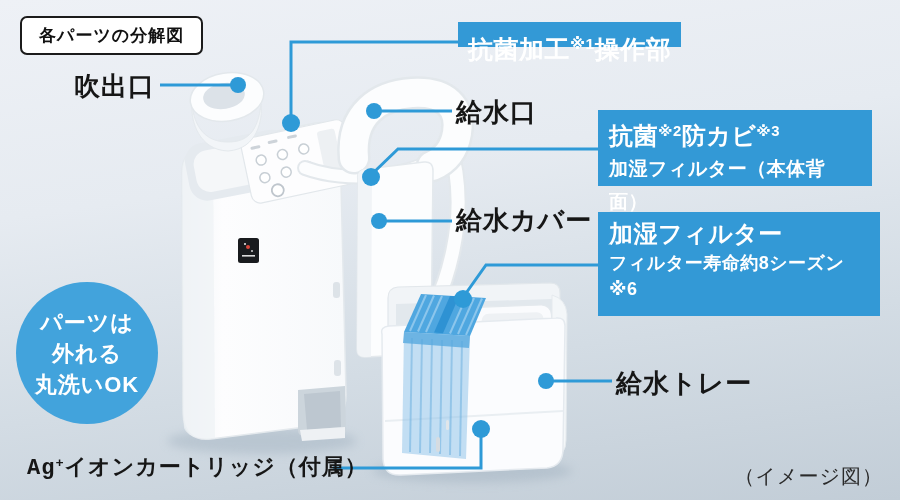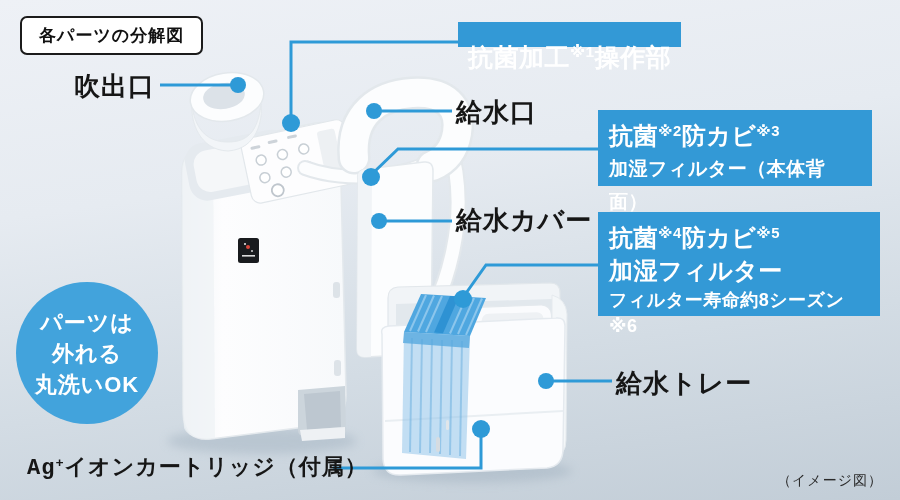--- a/index.html
+++ b/index.html
@@ -19,31 +19,31 @@
   #lbl-outlet{left:74px;top:69px;}
   #lbl-inlet{left:456px;top:95px;}
   #lbl-cover{left:456px;top:203px;}
   #lbl-tray{left:616px;top:366px;}
   #lbl-ag{left:27px;top:452px;font-size:22px;font-family:Liberation Mono, monospace;}
   .sup{font-size:0.62em;vertical-align:0.55em;}
   .callout{
     position:absolute;background:#3399d6;color:#ffffff;font-weight:bold;z-index:6;
     box-sizing:border-box;letter-spacing:0.5px;
   }
-  #co-operation{left:458px;top:22px;height:25px;font-size:25px;line-height:36px;padding:12px 10px;white-space:nowrap;}
+  #co-operation{left:458px;top:22px;height:25px;font-size:25px;line-height:36px;padding:4px 10px;white-space:nowrap;}
   #co-air{left:598px;top:110px;width:274px;height:76px;font-size:24px;line-height:33px;padding:5px 11px;}
   #co-air .l2{font-size:19px;}
   #co-humid{left:598px;top:212px;width:282px;height:104px;font-size:24px;line-height:33px;padding:5px 11px;}
   #co-humid .l3{font-size:18px;line-height:26px;}
   .washable{
     position:absolute;left:16px;top:282px;width:142px;height:142px;border-radius:50%;
     background:#42a3dc;color:#fff;font-weight:bold;font-size:22px;line-height:31px;
     text-align:center;padding-top:25px;box-sizing:border-box;z-index:6;letter-spacing:1px;
   }
-  .note{position:absolute;right:17px;bottom:10px;font-size:14px;color:#2a2a2a;z-index:6;letter-spacing:1px;margin-left:24px;}
+  .note{position:absolute;right:17px;bottom:10px;font-size:20px;color:#2a2a2a;z-index:6;letter-spacing:1px;margin-left:24px;}
   svg{display:block;}
 </style>
 </head>
 <body>
 
 <div class="stage">
 
   <svg class="layer" width="900" height="500" viewBox="0 0 900 500">
     <defs>
       <filter id="soft" x="-40%" y="-40%" width="180%" height="180%">
@@ -194,21 +194,20 @@
   <div class="part-label" id="lbl-ag"><span>Ag</span><span class="sup">+</span><span>イオンカートリッジ（付属）</span></div>
 
   <div class="callout" id="co-operation"><span>抗菌加工</span><span class="sup">※1</span><span>操作部</span></div>
 
   <div class="callout" id="co-air">
     <div><span>抗菌</span><span class="sup">※2</span><span>防カビ</span><span class="sup">※3</span></div>
     <div class="l2">加湿フィルター（本体背面）</div>
   </div>
 
   <div class="callout" id="co-humid">
-    <div><span>抗菌</span><span class="sup">※4</span><span>防カビ</span><span class="sup">※5</span></div>
     <div>加湿フィルター</div>
     <div class="l3">フィルター寿命約8シーズン※6</div>
   </div>
 
   <div class="washable">
     <div>パーツは</div>
     <div>外れる</div>
     <div>丸洗いOK</div>
   </div>
 

